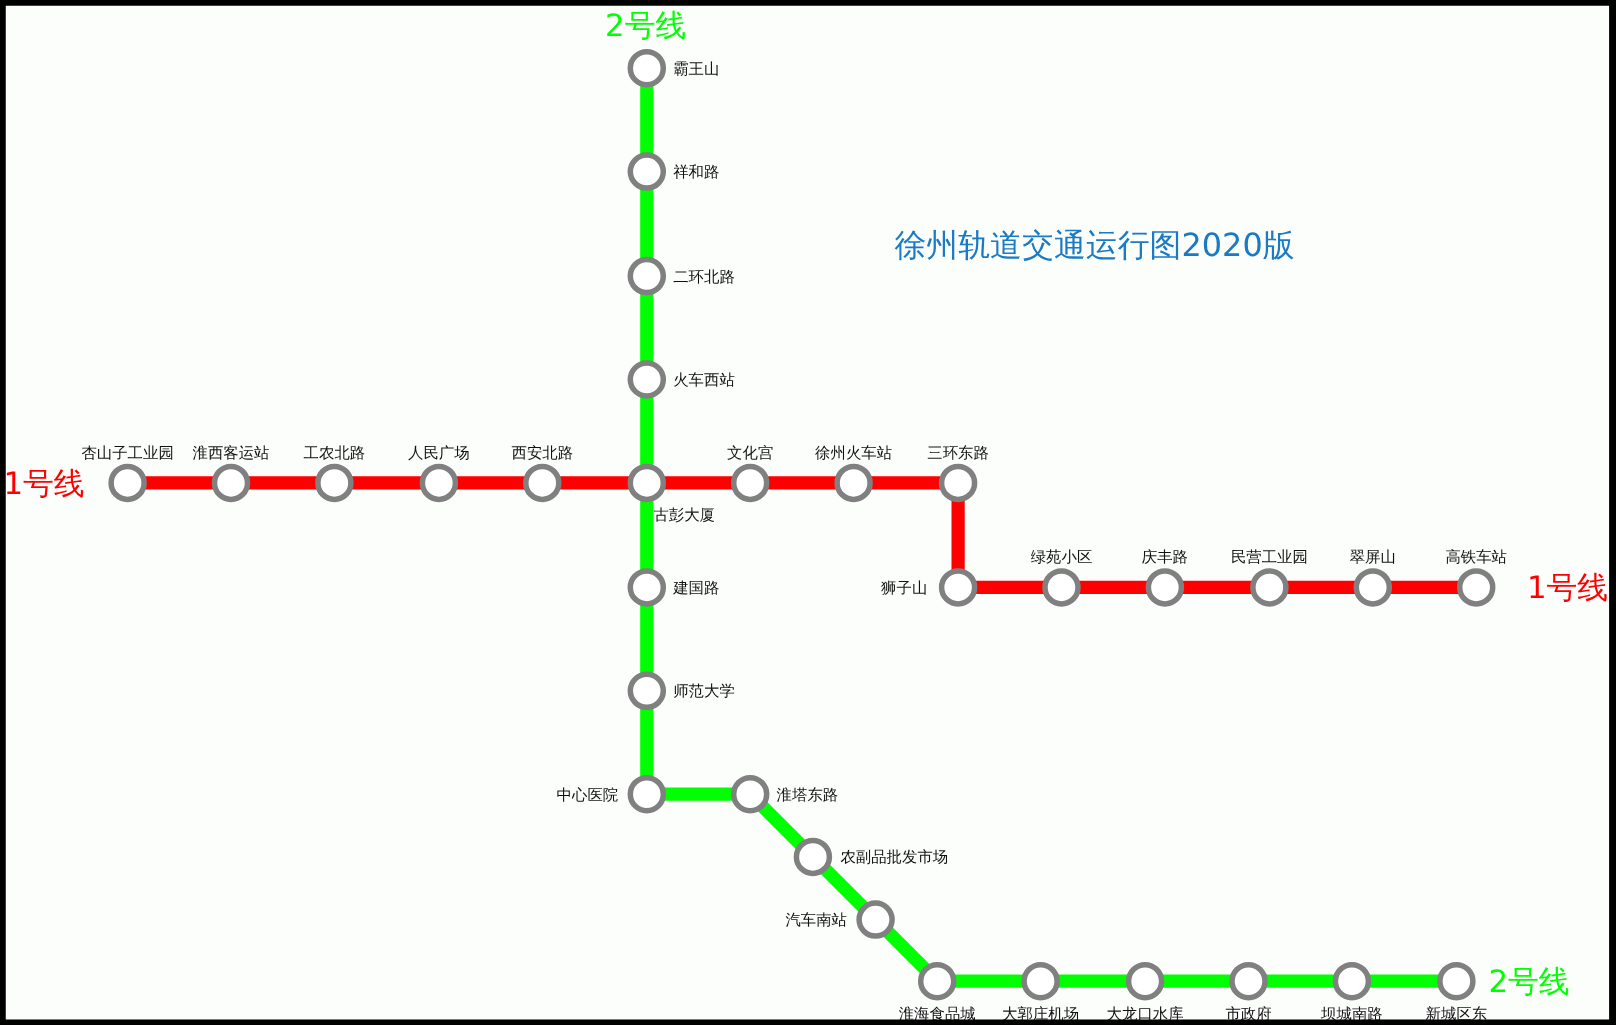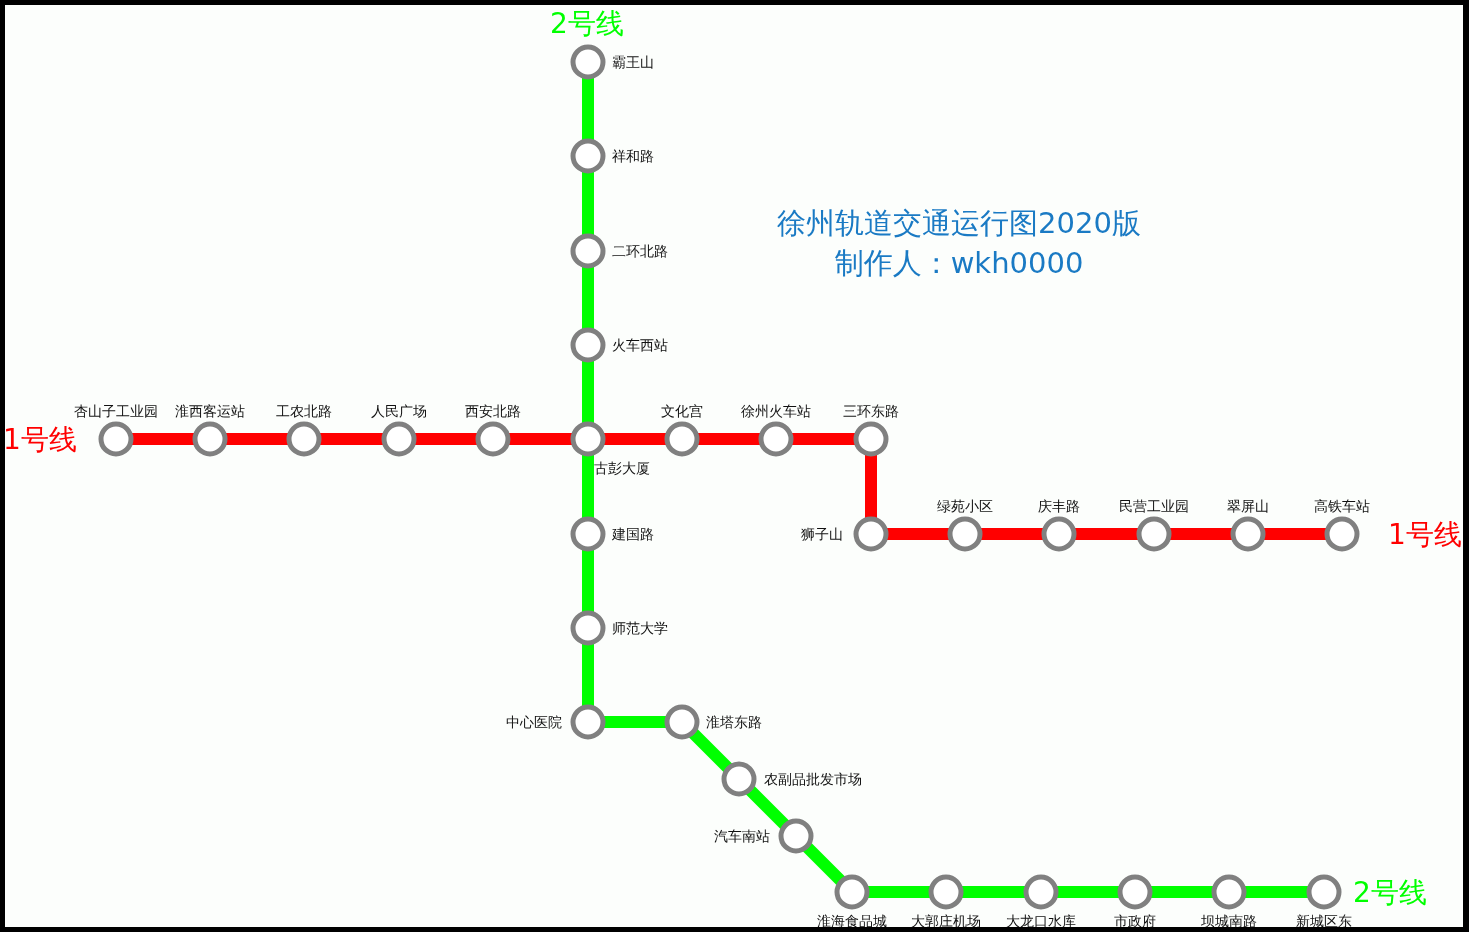--- a/index.html
+++ b/index.html
@@ -1,21 +1,21 @@
 <!DOCTYPE html>
 <html><head>
 <meta charset="utf-8">
 <style>
   html,body{margin:0;padding:0;background:#000;}
   body{width:1469px;height:932px;overflow:hidden;position:relative;font-family:"DejaVu Sans","Liberation Sans",sans-serif;}
   #frame{position:absolute;left:5px;top:5px;width:1458px;height:922px;background:#FCFEFC;}
   svg{position:absolute;left:0;top:0;}
   .st-label{font-size:14px;fill:#111;}
   .line-label{font-size:28px;}
-  .title{position:absolute;left:744px;top:203px;width:430px;text-align:center;color:#1A7AC4;font-size:29px;line-height:40px;}
+  .title{position:absolute;left:780px;top:203px;width:430px;text-align:center;color:#1A7AC4;font-size:29px;line-height:40px;}
 </style>
 </head>
 <body>
 
 <div id="frame"></div>
 
 <svg id="map" width="1469" height="932" viewBox="0 0 1469 932" xmlns="http://www.w3.org/2000/svg">
   <g id="routes">
       <polyline points="116,439 871,439 871,534 1342,534" fill="none" stroke="#FF0000" stroke-width="12" stroke-linejoin="miter" stroke-linecap="butt"></polyline>
       <polyline points="588,62 588,722 682,722 852,892 1324,892" fill="none" stroke="#00FF00" stroke-width="12" stroke-linejoin="miter" stroke-linecap="butt"></polyline>
@@ -89,19 +89,18 @@
   <g id="terminals">
       <text x="40" y="449" text-anchor="middle" fill="#FF0000" class="line-label">1号线</text>
       <text x="1425" y="544" text-anchor="middle" fill="#FF0000" class="line-label">1号线</text>
       <text x="587" y="33" text-anchor="middle" fill="#00FF00" class="line-label">2号线</text>
       <text x="1390" y="902" text-anchor="middle" fill="#00FF00" class="line-label">2号线</text>
     </g>
 </svg>
 
 <div class="title">
   <div>徐州轨道交通运行图2020版</div>
-  <div>制作人：wkh0000</div>
 </div>
 
 <div style="position:absolute;left:0;top:0;width:1469px;height:5px;background:#000;"></div>
 <div style="position:absolute;left:0;top:927px;width:1469px;height:5px;background:#000;"></div>
 <div style="position:absolute;left:0;top:0;width:5px;height:932px;background:#000;"></div>
 <div style="position:absolute;left:1463px;top:0;width:6px;height:932px;background:#000;"></div>
 
 </body></html>

